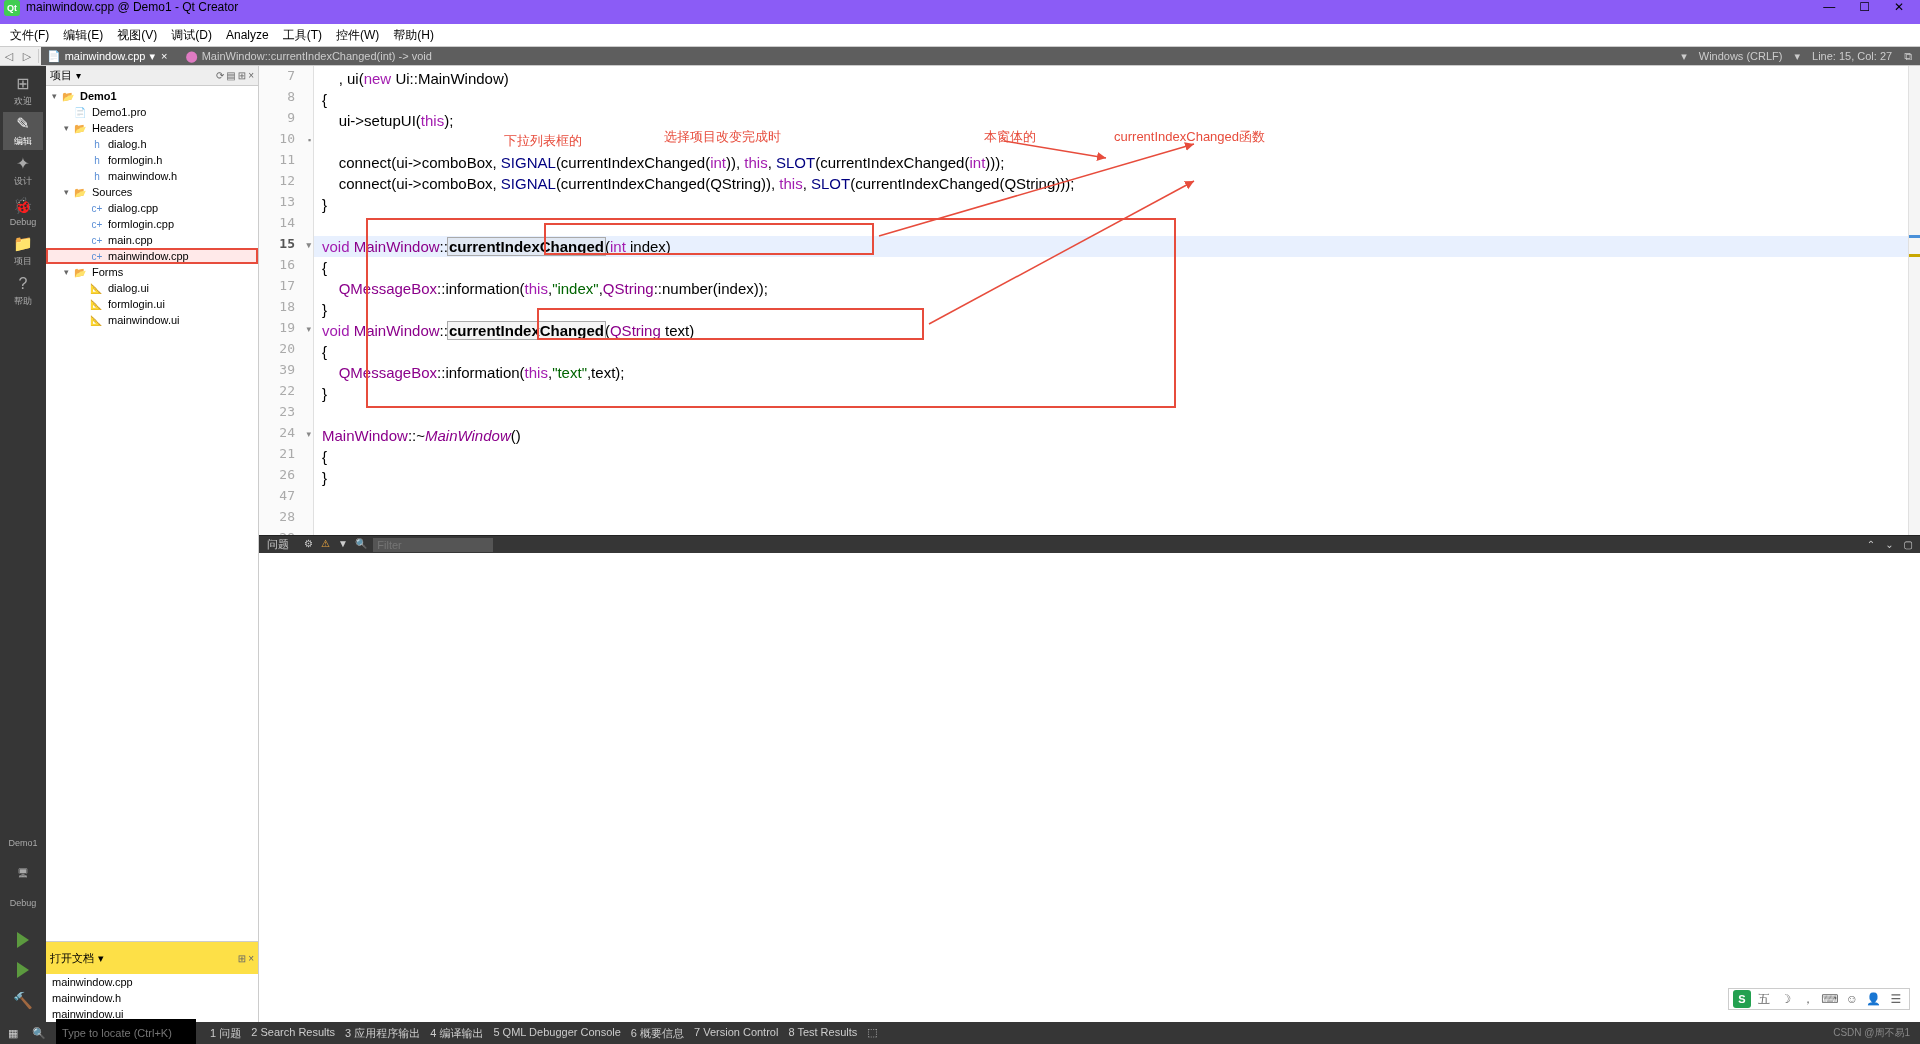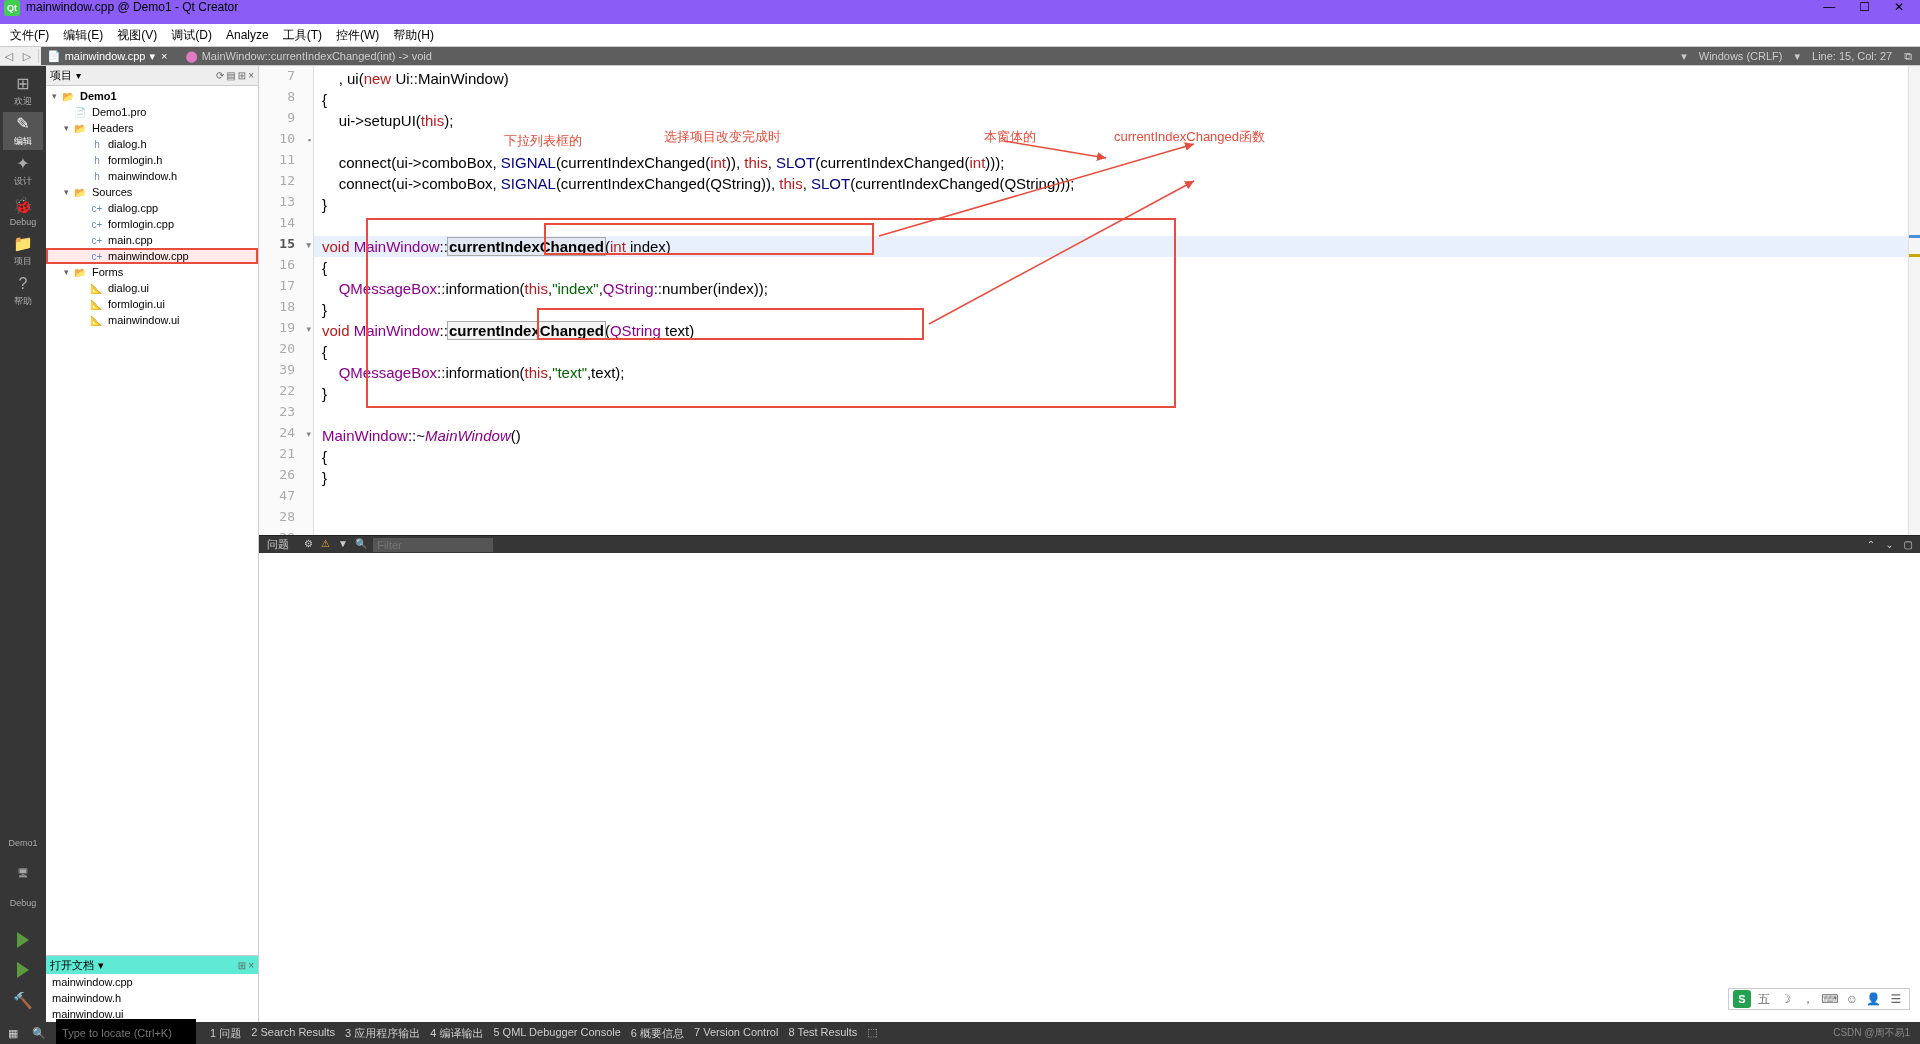--- a/index.html
+++ b/index.html
@@ -54,37 +54,37 @@
 .tree .ficon { width: 14px; height: 14px; margin-right: 4px; display: inline-flex; align-items: center; justify-content: center; font-size: 10px; }
 .tree .ficon.open { color: #e8a33d; }
 .tree .ficon.cpp { color: #5b8fd6; }
 .tree .ficon.h { color: #5b8fd6; }
 .tree .ficon.ui { color: #e8a33d; }
 .tree .ficon.pro { color: #5b8fd6; }
 .tree .d1 { padding-left: 18px; }
 .tree .d2 { padding-left: 34px; }
 
 .opendocs { border-top: 1px solid #ccc; }
-.opendocs .oh { height: 18px; background: #5eead4; display: flex; align-items: center; padding: 0 4px; font-size: 11px; gap: 4px; }
+.opendocs .oh { height: 32px; background: #fde047; display: flex; align-items: center; padding: 0 4px; font-size: 11px; gap: 4px; }
 .opendocs .oh .tools { margin-left: auto; display: flex; gap: 2px; }
 .opendocs .oh .tools span { font-size: 10px; cursor: pointer; color: #666; }
 .opendocs .list { font-size: 11px; }
 .opendocs .list .doc { height: 16px; padding: 0 6px; display: flex; align-items: center; cursor: pointer; }
 
 
 .editor { flex: 1; display: flex; flex-direction: column; background: #fff; position: relative; }
 .editor .code-area { flex: 1; display: flex; overflow: hidden; position: relative; }
 .gutter { width: 55px; background: #fafafa; border-right: 1px solid #e0e0e0; padding-top: 2px; }
 .gutter .ln { height: 21px; text-align: right; padding-right: 18px; font-size: 13px; font-family: Consolas, monospace; color: #aaa; position: relative; }
 .gutter .ln.cur { color: #555; font-weight: bold; }
 .gutter .ln .fold { position: absolute; right: 2px; top: 4px; font-size: 9px; color: #888; cursor: pointer; }
 .code { flex: 1; padding-top: 2px; font-family: Consolas, monospace; font-size: 15px; line-height: 21px; position: relative; }
 .code .line { height: 21px; white-space: pre; padding-left: 8px; }
 .code .line.curline { background: #e8f0fe; }
-.kw { color: #b91c1c; }
+.kw { color: #a21caf; }
 .type { color: #8b008b; }
 .str { color: #006400; }
 .macro { color: #000080; }
 .hlbox { outline: 1px solid #aaa; background: rgba(200,200,200,.2); padding: 0 1px; }
 
 
 .annot { position: absolute; color: #e74c3c; font-size: 13px; font-weight: normal; pointer-events: none; font-family: "Microsoft YaHei", sans-serif; }
 .redbox { position: absolute; border: 2px solid #e74c3c; pointer-events: none; }
 .redarrow { position: absolute; pointer-events: none; }
 

